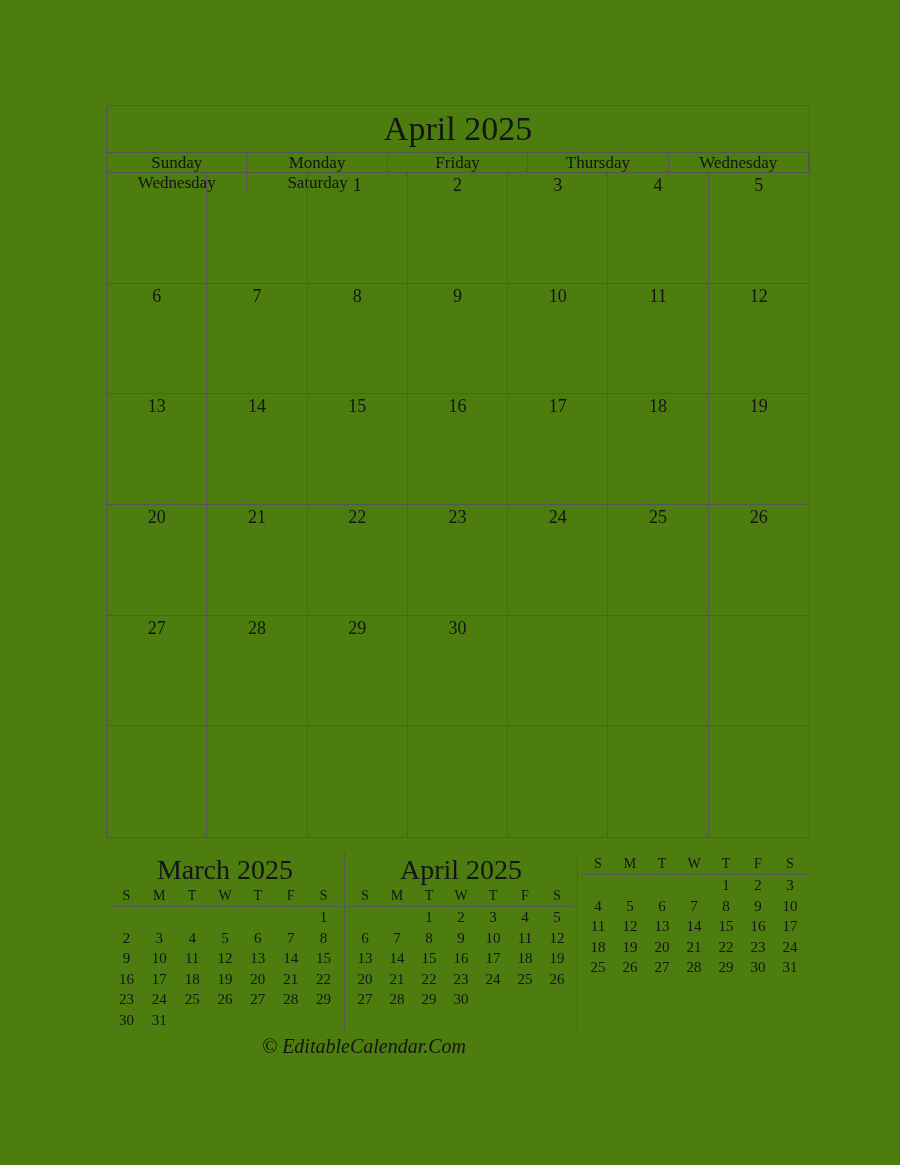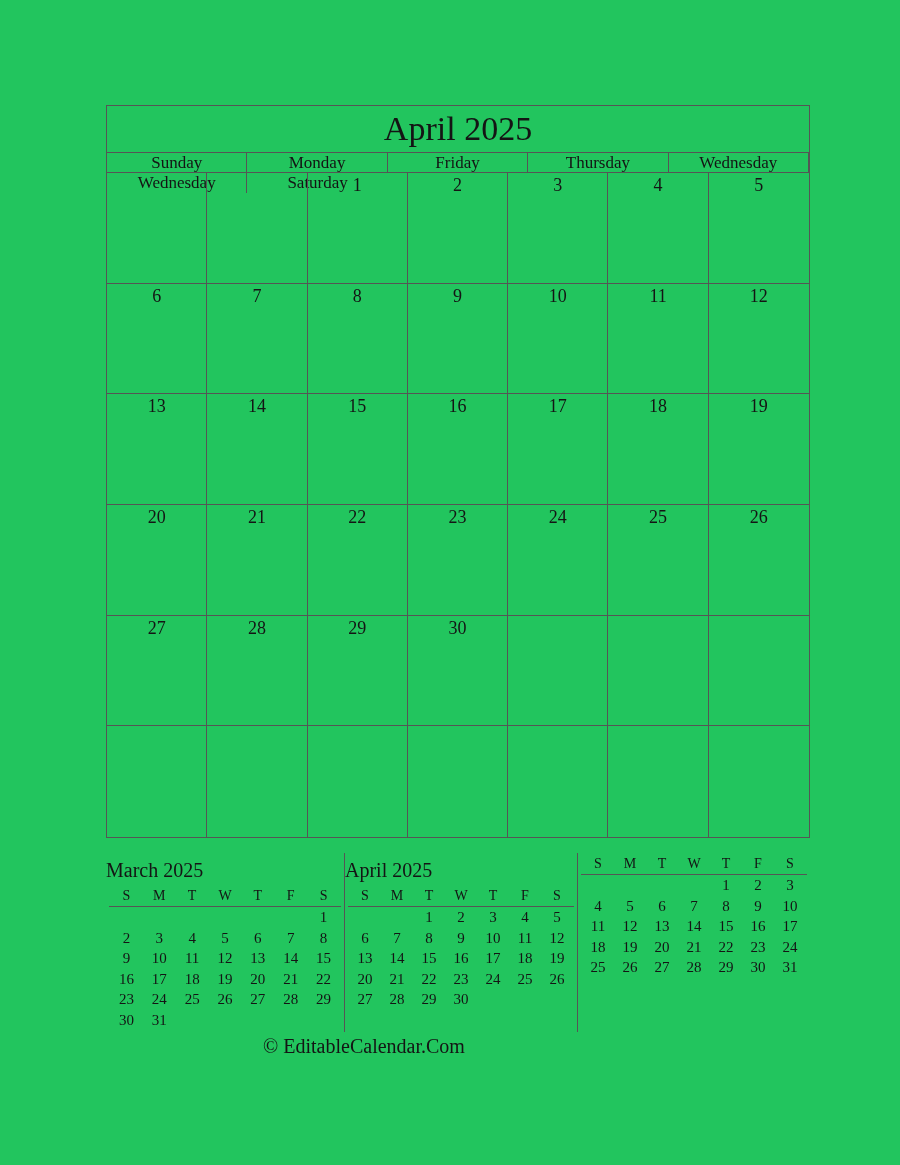--- a/index.html
+++ b/index.html
@@ -1,21 +1,21 @@
 <!DOCTYPE html>
 <html><head>
 <meta charset="utf-8">
 <style>
   :root{
     --line:#555;
     --text:#141414;
   }
   html,body{margin:0;padding:0;background:#fff;}
   #page{
-    position:relative;width:900px;height:1165px;background:#22c55e;
+    position:relative;width:900px;height:1165px;background:#4d7c0f;
     font-family:"Liberation Serif","DejaVu Serif",serif;color:var(--text);
     overflow:hidden;
   }
   
   .main-cal{
     position:absolute;left:106px;top:105px;width:704px;height:733px;
     border:1px solid var(--line);box-sizing:border-box;
     display:grid;grid-template-rows:47px 20px repeat(6,1fr);
   }
   .title-row{
@@ -40,39 +40,39 @@
   .day-cell{
     border-right:1px solid var(--line);box-sizing:border-box;
     font-size:18px;text-align:center;padding-top:2px;
   }
   .day-cell:last-child{border-right:none;}
   
   .mini{position:absolute;top:854px;box-sizing:border-box;}
   .mini-march{left:106px;width:238px;}
   .mini-april{left:345px;width:232px;}
   .mini-may{left:578px;width:232px;}
-  .mini-title{font-size:20px;line-height:32px;height:32px;}
+  .mini-title{text-align:center;font-size:28px;line-height:32px;height:32px;}
   .mini-dow{
     display:grid;grid-template-columns:repeat(7,1fr);
     font-size:14px;height:20px;line-height:20px;text-align:center;
     padding:0 4px;
   }
   .mini-rule{border-bottom:1px solid var(--line);margin:0 3px;height:0;}
   .mini-row{
     display:grid;grid-template-columns:repeat(7,1fr);
     font-size:15px;height:20.5px;line-height:20.5px;text-align:center;
     padding:0 4px;
   }
   .vdiv{position:absolute;top:853px;height:179px;width:1px;background:var(--line);}
   .vdiv-1{left:344px;}
   .vdiv-2{left:577px;}
   
   .footer{
     position:absolute;top:1033px;left:0;width:728px;
-    text-align:center;font-size:20px;line-height:26px;
+    text-align:center;font-size:20px;line-height:26px;font-style:italic;
   }
 </style>
 </head>
 <body>
 
 <div id="page">
 
   <div class="main-cal">
     <div class="title-row">April 2025</div>
     <div class="dow-row">

